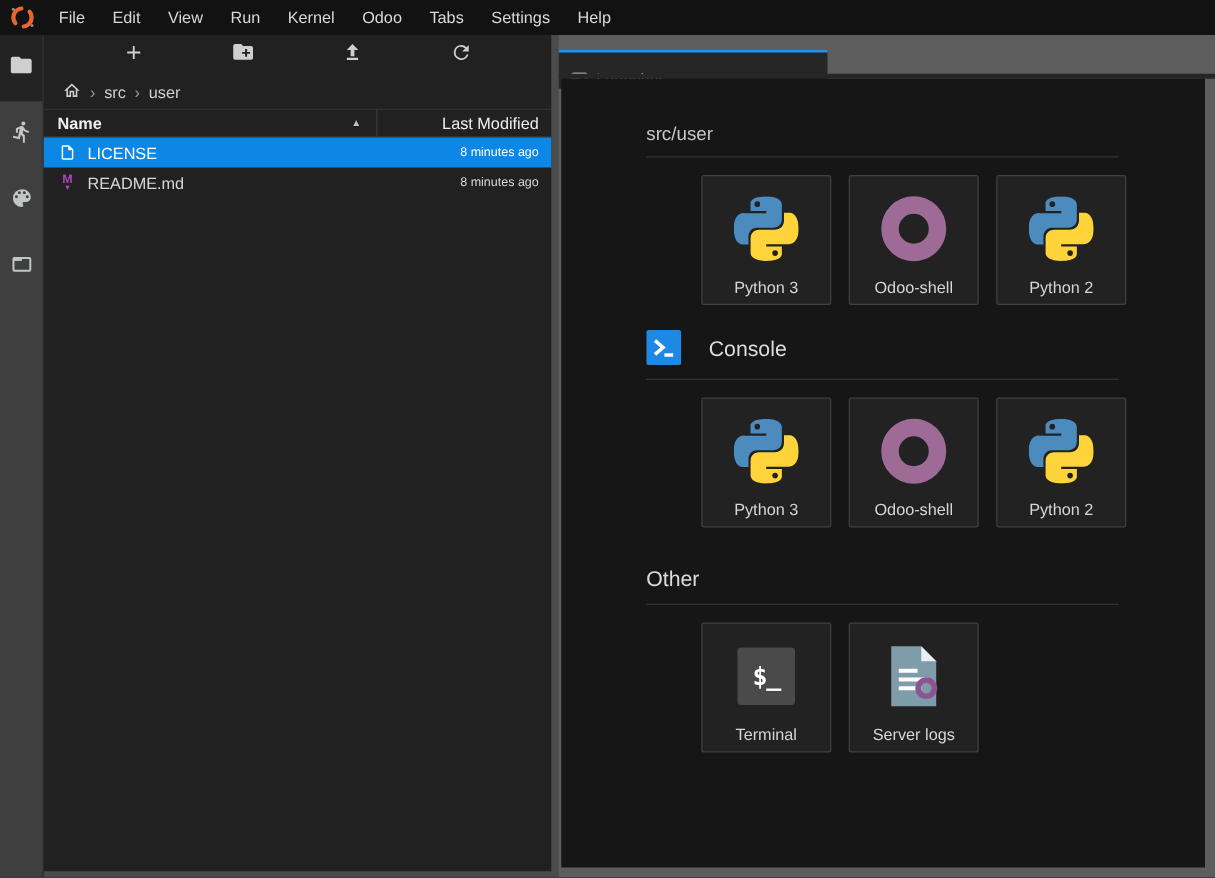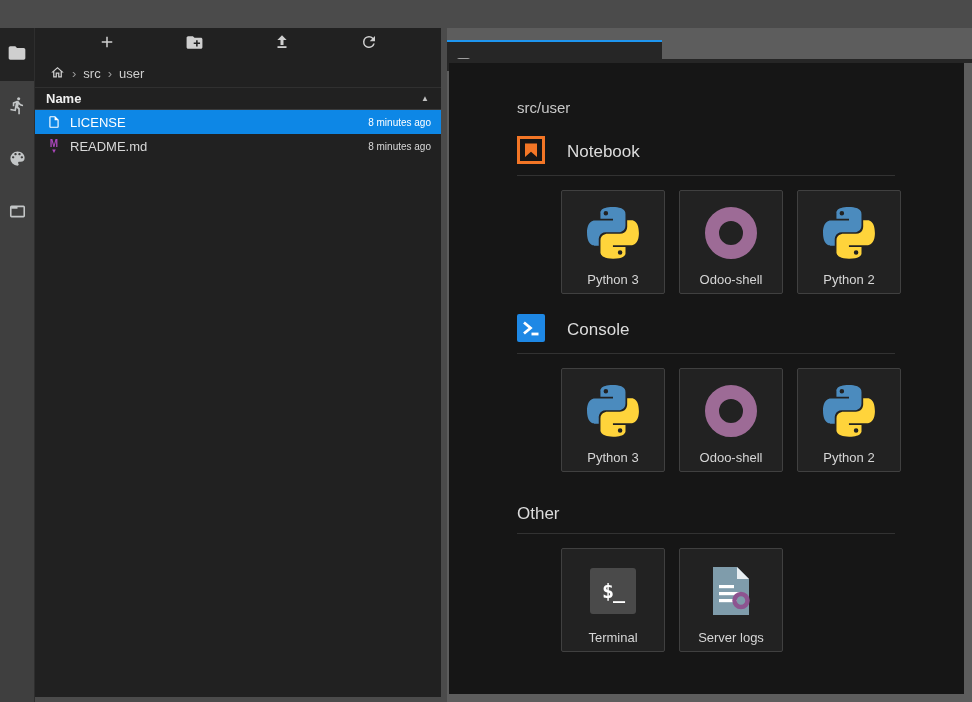--- a/index.html
+++ b/index.html
@@ -62,20 +62,38 @@
   .ring{width:52px;height:52px;border-radius:50%;border:14px solid #9d6b96;box-sizing:border-box;}
   .terminal-box{width:46px;height:46px;background:#4a4a4a;border-radius:3px;display:flex;
                 align-items:center;justify-content:center;color:#ffffff;font-weight:bold;
                 font-size:20px;font-family:"DejaVu Sans Mono",monospace;letter-spacing:-1px;}
 </style>
 </head>
 <body>
 
 <div id="app">
 
+  <div class="menubar">
+    <div class="logo">
+      <svg width="22" height="22" viewBox="0 0 22 22">
+        <circle cx="11" cy="11" r="7.3" fill="none" stroke="#e9652f" stroke-width="3.3" stroke-dasharray="15.5 7.4" stroke-linecap="round" transform="rotate(-40 11 11)"></circle>
+        <circle cx="3.6" cy="4.4" r="1.2" fill="#8f8f8f"></circle>
+        <circle cx="18.6" cy="17.4" r="1.2" fill="#8f8f8f"></circle>
+      </svg>
+    </div>
+    <span class="menu-item">File</span>
+    <span class="menu-item">Edit</span>
+    <span class="menu-item">View</span>
+    <span class="menu-item">Run</span>
+    <span class="menu-item">Kernel</span>
+    <span class="menu-item">Odoo</span>
+    <span class="menu-item">Tabs</span>
+    <span class="menu-item">Settings</span>
+    <span class="menu-item">Help</span>
+  </div>
 
   <div class="sidebar">
     <div class="side-slot active">
       <span class="side-icon">
         <svg width="20" height="20" viewBox="0 0 24 24">
           <path d="M10 4H4c-1.1 0-2 .9-2 2v12c0 1.1.9 2 2 2h16c1.1 0 2-.9 2-2V8c0-1.1-.9-2-2-2h-8l-2-2z" fill="#dedede"></path>
         </svg>
       </span>
     </div>
     <div class="side-slot">
@@ -145,20 +163,23 @@
       <span>src</span>
       <span class="crumb-sep">›</span>
       <span>user</span>
     </div>
 
     <div class="fb-header">
       <div class="col-name">
         <span>Name</span>
         <span class="sort-caret">▲</span>
       </div>
+      <div class="col-modified">
+        <span>Last Modified</span>
+      </div>
     </div>
 
     <div class="fb-row selected">
       <span class="row-icon">
         <svg width="14" height="14" viewBox="0 0 24 24">
           <path d="M14 2H6c-1.1 0-2 .9-2 2v16c0 1.1.9 2 2 2h12c1.1 0 2-.9 2-2V8l-6-6zm4 18H6V4h7v5h5v11z" fill="#ffffff"></path>
         </svg>
       </span>
       <span>LICENSE</span>
       <span class="row-time">8 minutes ago</span>
@@ -186,29 +207,20 @@
         </span>
         <span>Launcher</span>
       </div>
       <div class="tab-underline"></div>
     </div>
 
     <div class="dock-content">
       <div class="launcher">
         <div class="cwd">src/user</div>
 
-        <div class="section-header">
-          <span>
-            <svg width="28" height="28" viewBox="0 0 28 28">
-              <rect x="1.5" y="1.5" width="25" height="25" fill="none" stroke="#f37626" stroke-width="3"></rect>
-              <path d="M8 7.5h12v13.5l-6-5.2-6 5.2z" fill="#f37626"></path>
-            </svg>
-          </span>
-          <span class="section-title">Notebook</span>
-        </div>
         <div class="section-rule"></div>
         <div class="card-row">
           <div class="card">
             <div class="card-art">
               <svg width="52" height="52" viewBox="0 0 256 255">
                 <path d="M126.9.07c-64.8 0-60.8 28.1-60.8 28.1l.1 29.1H128v8.7H41.6S.1 61.3.1 126.8c0 65.4 36.2 63.1 36.2 63.1h21.6v-30.4s-1.2-36.2 35.6-36.2h61.4s34.5.6 34.5-33.3V34S194.7.07 126.9.07zM92.8 19.66a11.1 11.1 0 1 1 0 22.3 11.1 11.1 0 0 1 0-22.3z" fill="#4b8bbe"></path>
                 <path d="M128.8 254.13c64.8 0 60.8-28.1 60.8-28.1l-.1-29.1H127.7v-8.7h86.4s41.5 4.7 41.5-60.7c0-65.4-36.2-63.1-36.2-63.1h-21.6v30.4s1.2 36.2-35.6 36.2H100.8s-34.5-.6-34.5 33.3v56s-5.3 33.8 62.5 33.8zm34.1-19.6a11.1 11.1 0 1 1 0-22.3 11.1 11.1 0 0 1 0 22.3z" fill="#ffd43b"></path>
               </svg>
             </div>
             <div class="card-label">Python 3</div>

